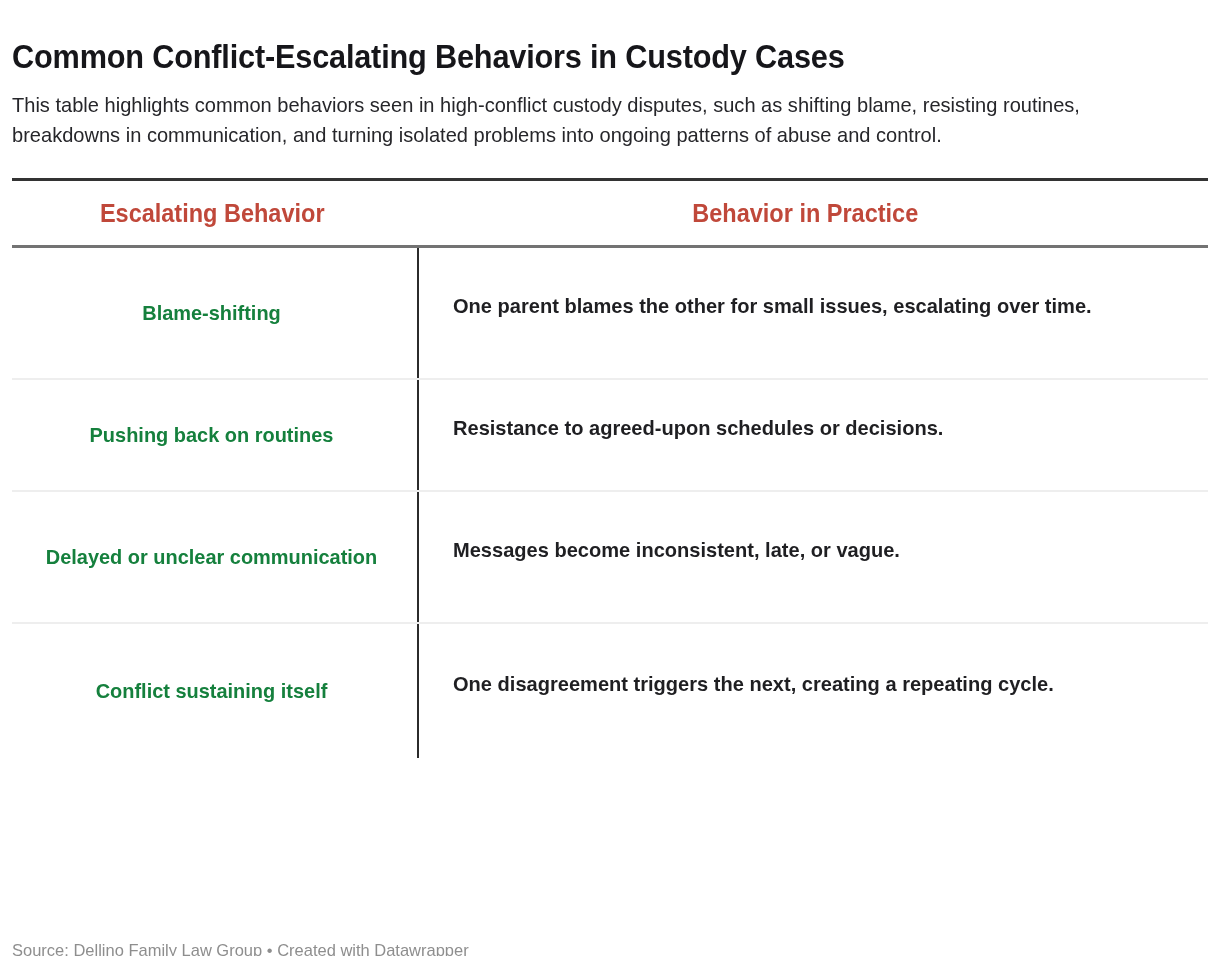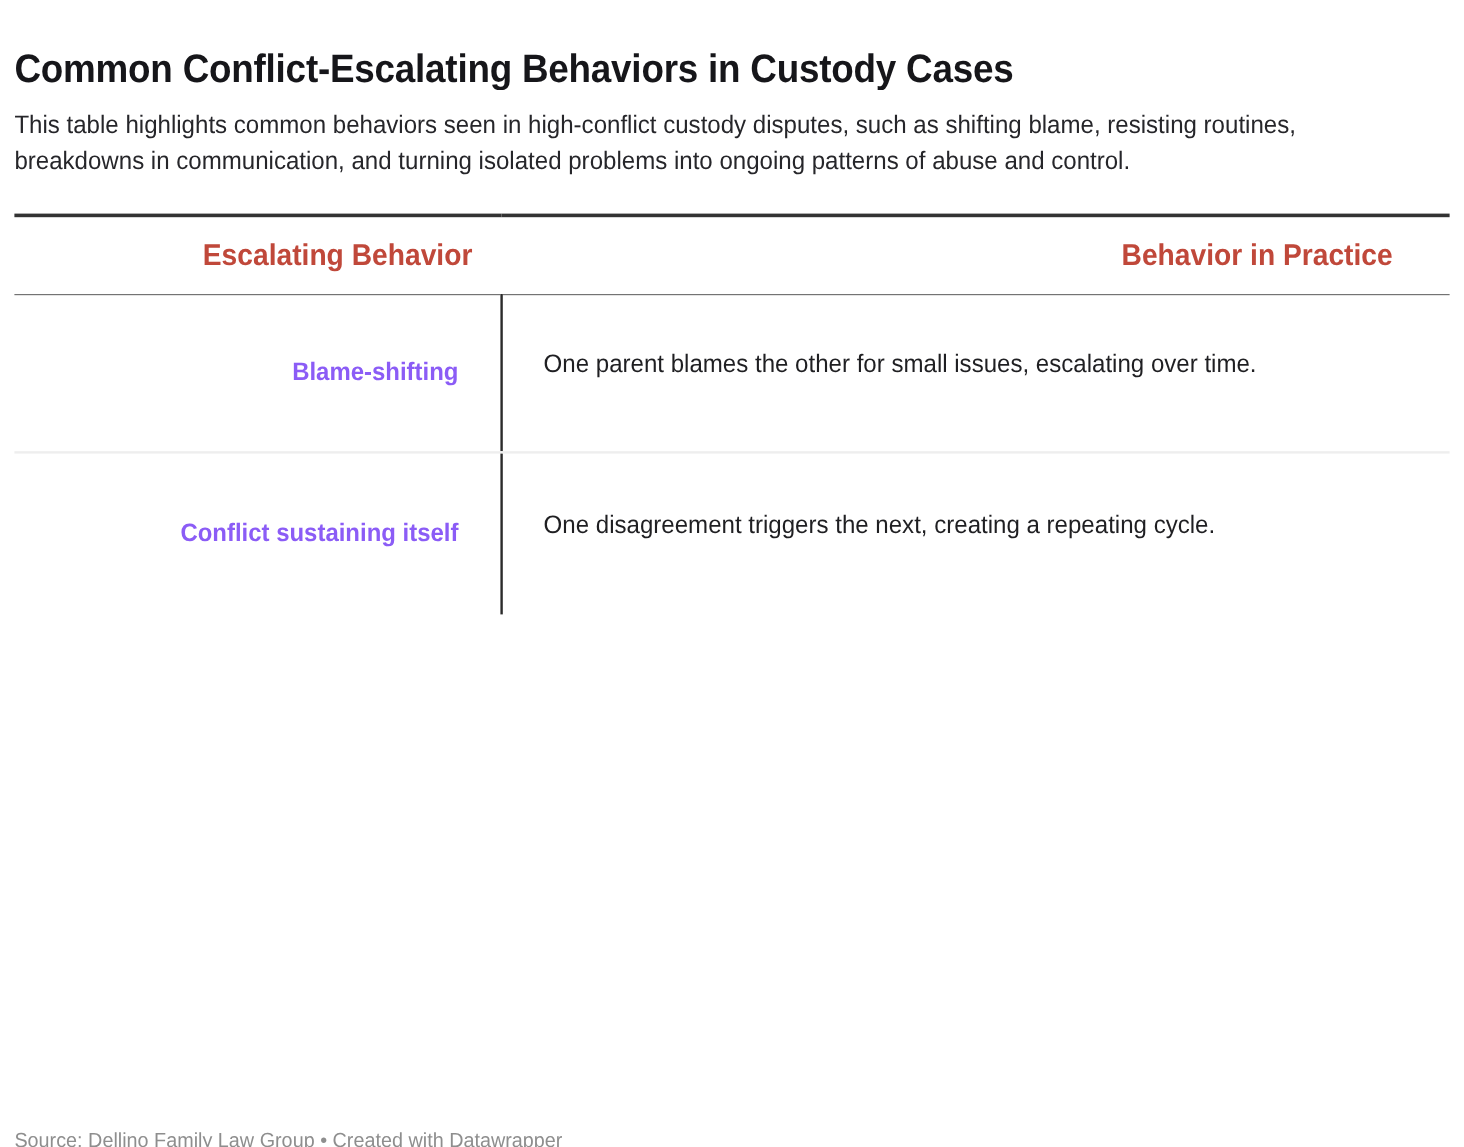--- a/index.html
+++ b/index.html
@@ -54,23 +54,23 @@
   table.dw-table {
     width: 100%;
     border-collapse: collapse;
     table-layout: fixed;
   }
   table.dw-table col.col-left { width: 406px; }
   table.dw-table col.col-right { width: auto; }
 
   thead tr.header-row th {
     border-top: 3px solid #333333;
-    border-bottom: 1px solid #737373;
+    border-bottom: 3px solid #737373;
     padding: 19px 0 17px 0;
-    text-align: right;
+    text-align: center;
     vertical-align: bottom;
   }
   th .th-label {
     display: block;
     color: #c0483a;
     font-size: 25px;
     font-weight: bold;
     line-height: 1.1;
     transform: scaleX(0.94);
     transform-origin: left center;
@@ -80,37 +80,37 @@
 
   tbody tr.data-row td {
     border-bottom: 2px solid #eeeeee;
     vertical-align: middle;
   }
   tbody tr.data-row:last-child td {
     border-bottom: none;
   }
 
   td.cell-behavior {
-    text-align: right;
+    text-align: center;
     font-size: 21px;
     font-weight: bold;
     line-height: 1.33;
-    color: #8b5cf6;
+    color: #15803d;
     padding: 22px 26px 22px 20px;
   }
   td.cell-behavior .cell-text {
     display: block;
     transform: scaleX(0.95);
   }
 
   td.cell-practice {
     border-left: 2px solid #2b2b2b;
     text-align: left;
     font-size: 21px;
-    font-weight: normal;
+    font-weight: bold;
     line-height: 1.42;
     color: #1f1f22;
     padding: 8px 24px 22px 34px;
   }
   td.cell-practice .cell-text {
     display: block;
     transform: scaleX(0.955);
     transform-origin: left center;
   }
 
@@ -163,21 +163,37 @@
 
         <tr class="data-row r0">
           <td class="cell-behavior">
             <span class="cell-text">Blame-shifting</span>
           </td>
           <td class="cell-practice">
             <span class="cell-text">One parent blames the other for small issues, escalating over time.</span>
           </td>
         </tr>
 
-
+        <tr class="data-row r1">
+          <td class="cell-behavior">
+            <span class="cell-text">Pushing back on routines</span>
+          </td>
+          <td class="cell-practice">
+            <span class="cell-text">Resistance to agreed-upon schedules or decisions.</span>
+          </td>
+        </tr>
+
+        <tr class="data-row r2">
+          <td class="cell-behavior">
+            <span class="cell-text">Delayed or unclear communication</span>
+          </td>
+          <td class="cell-practice">
+            <span class="cell-text">Messages become inconsistent, late, or vague.</span>
+          </td>
+        </tr>
 
 
 
         <tr class="data-row r5">
           <td class="cell-behavior">
             <span class="cell-text">Conflict sustaining itself</span>
           </td>
           <td class="cell-practice">
             <span class="cell-text">One disagreement triggers the next, creating a repeating cycle.</span>
           </td>

